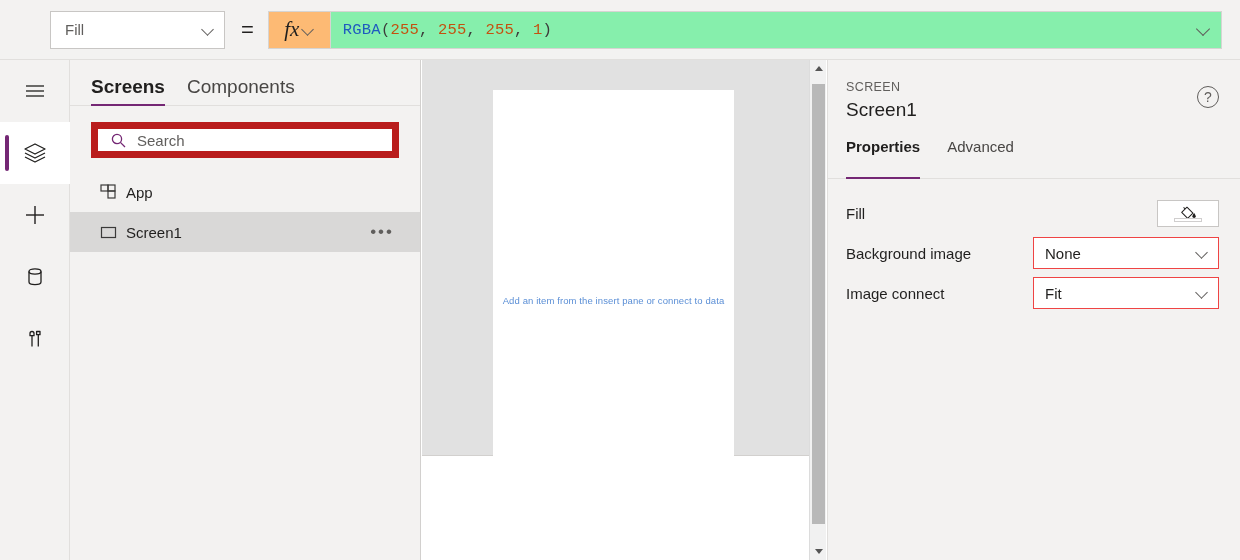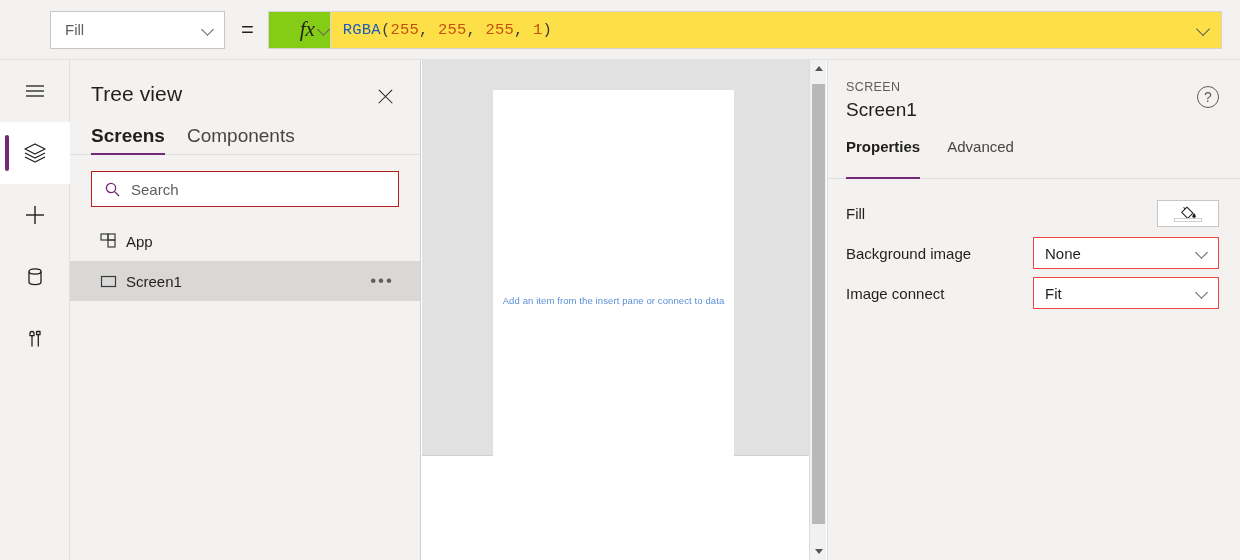--- a/index.html
+++ b/index.html
@@ -64,41 +64,41 @@
     font-size: 22px;
     color: #201f1e;
     margin: 0 14px 0 16px;
     font-weight: 400;
     line-height: 1;
     user-select: none;
   }
 
   #fx-button {
     width: 62px; height: 38px;
-    background: #84cc16;
+    background: #fdba74;
     border: 1px solid #d6d4d2;
     border-right: none;
     display: flex;
     align-items: center;
-    justify-content: flex-end;
+    justify-content: center;
     gap: 3px;
     cursor: pointer;
   }
   #fx-button .fx-glyph {
     font-family: "Liberation Serif", serif;
     font-style: italic;
     font-size: 21px;
     color: #201f1e;
     line-height: 1;
   }
 
   #formula-input {
     flex: 1;
     height: 38px;
-    background: #fde047;
+    background: #86efac;
     border: 1px solid #d6d4d2;
     display: flex;
     align-items: center;
     padding: 0 12px 0 12px;
     font-family: "Liberation Mono", monospace;
     font-size: 15.5px;
     letter-spacing: 0.2px;
     position: relative;
   }
   .tok-fn   { color: #1f5bbf; }
@@ -210,21 +210,21 @@
     position: absolute;
     left: 0; right: 0; bottom: -1px;
     height: 2.5px;
     background: #742774;
   }
 
   #tree-search {
     margin: 16px 21px 0 21px;
     height: 36px;
     background: #ffffff;
-    border: 1px solid #b91c1c;
+    border: 7px solid #b91c1c;
     display: flex;
     align-items: center;
     padding-left: 12px;
     gap: 10px;
     cursor: text;
   }
   #tree-search .ph {
     font-size: 15px;
     color: #605e5c;
   }
@@ -499,24 +499,20 @@
           <line x1="9" y1="8.7" x2="9" y2="19.5"></line>
           <rect x="13.6" y="4.5" width="3.4" height="3.2"></rect>
           <line x1="15.3" y1="7.7" x2="15.3" y2="19.5"></line>
         </g>
       </svg>
     </div>
   </div>
 
   <div id="treeview">
 
-    <div id="tree-header">
-      <div id="tree-title">Tree view</div>
-      <div id="tree-close"></div>
-    </div>
 
     <div id="tree-tabs">
       <div class="tree-tab selected">Screens</div>
       <div class="tree-tab">Components</div>
     </div>
 
     <div id="tree-search">
       <svg width="17" height="17" viewBox="0 0 17 17">
         <g fill="none" stroke="#742774" stroke-width="1.3">
           <circle cx="7" cy="7" r="4.6"></circle>

